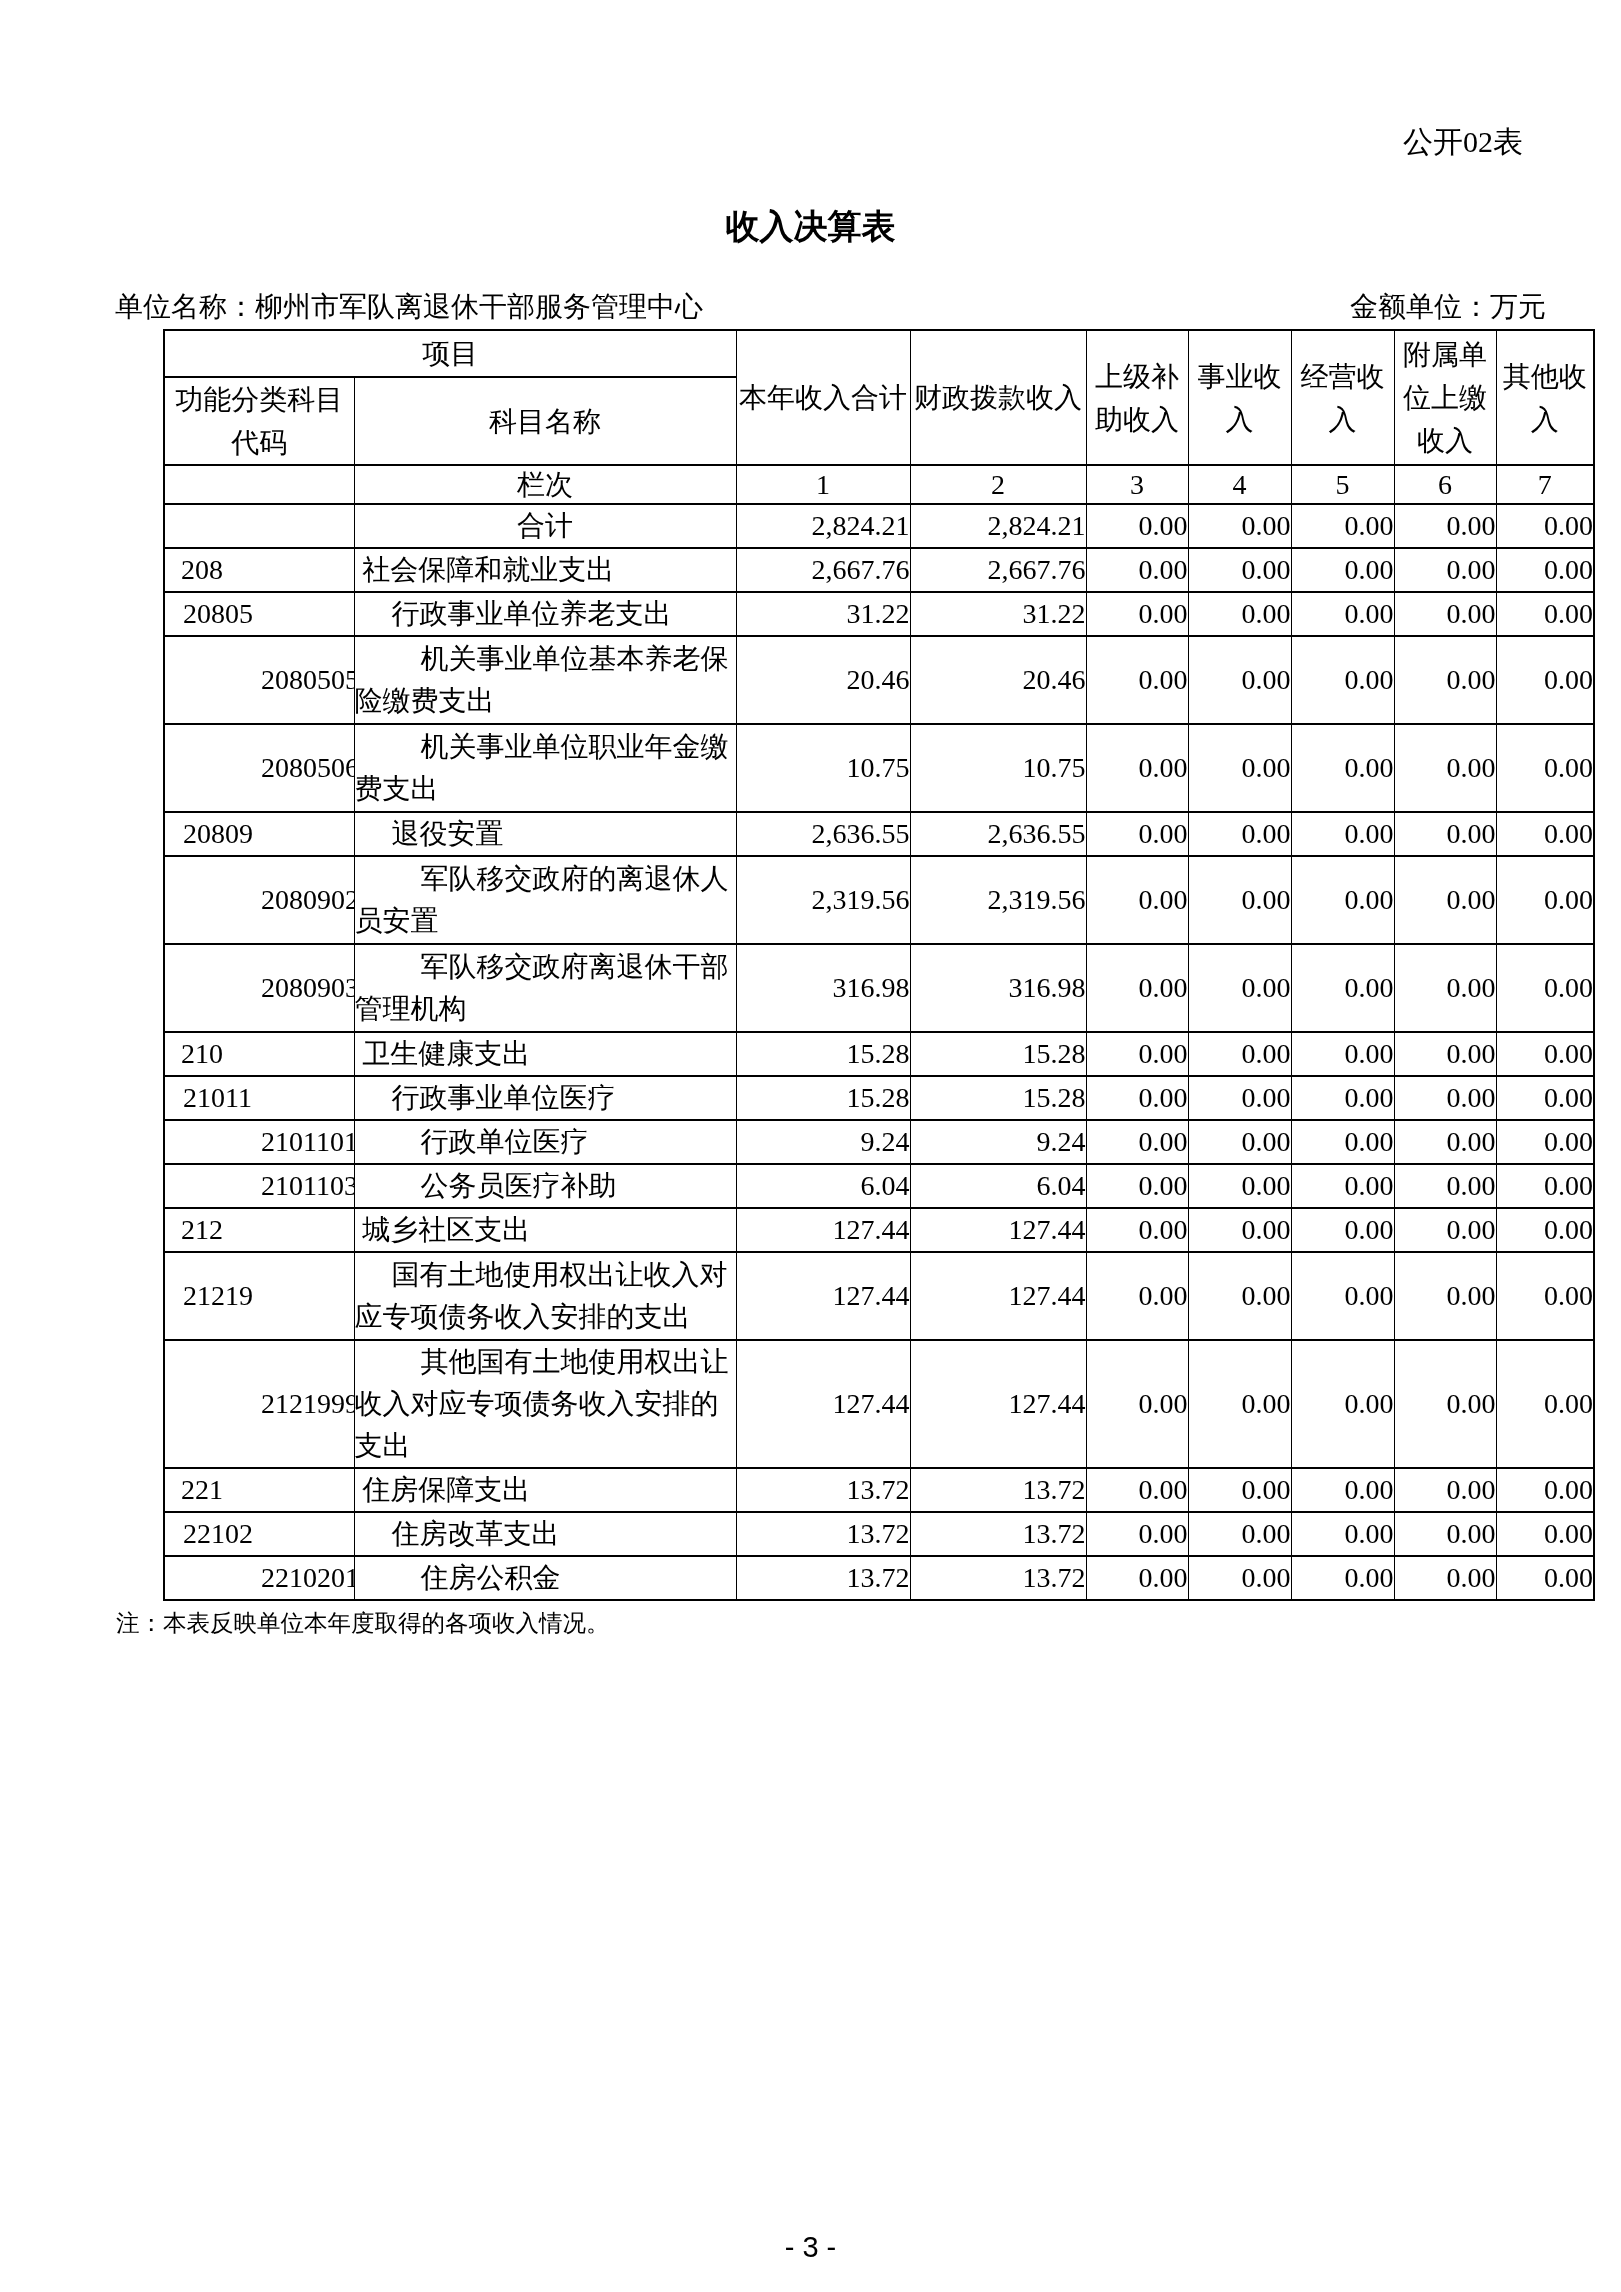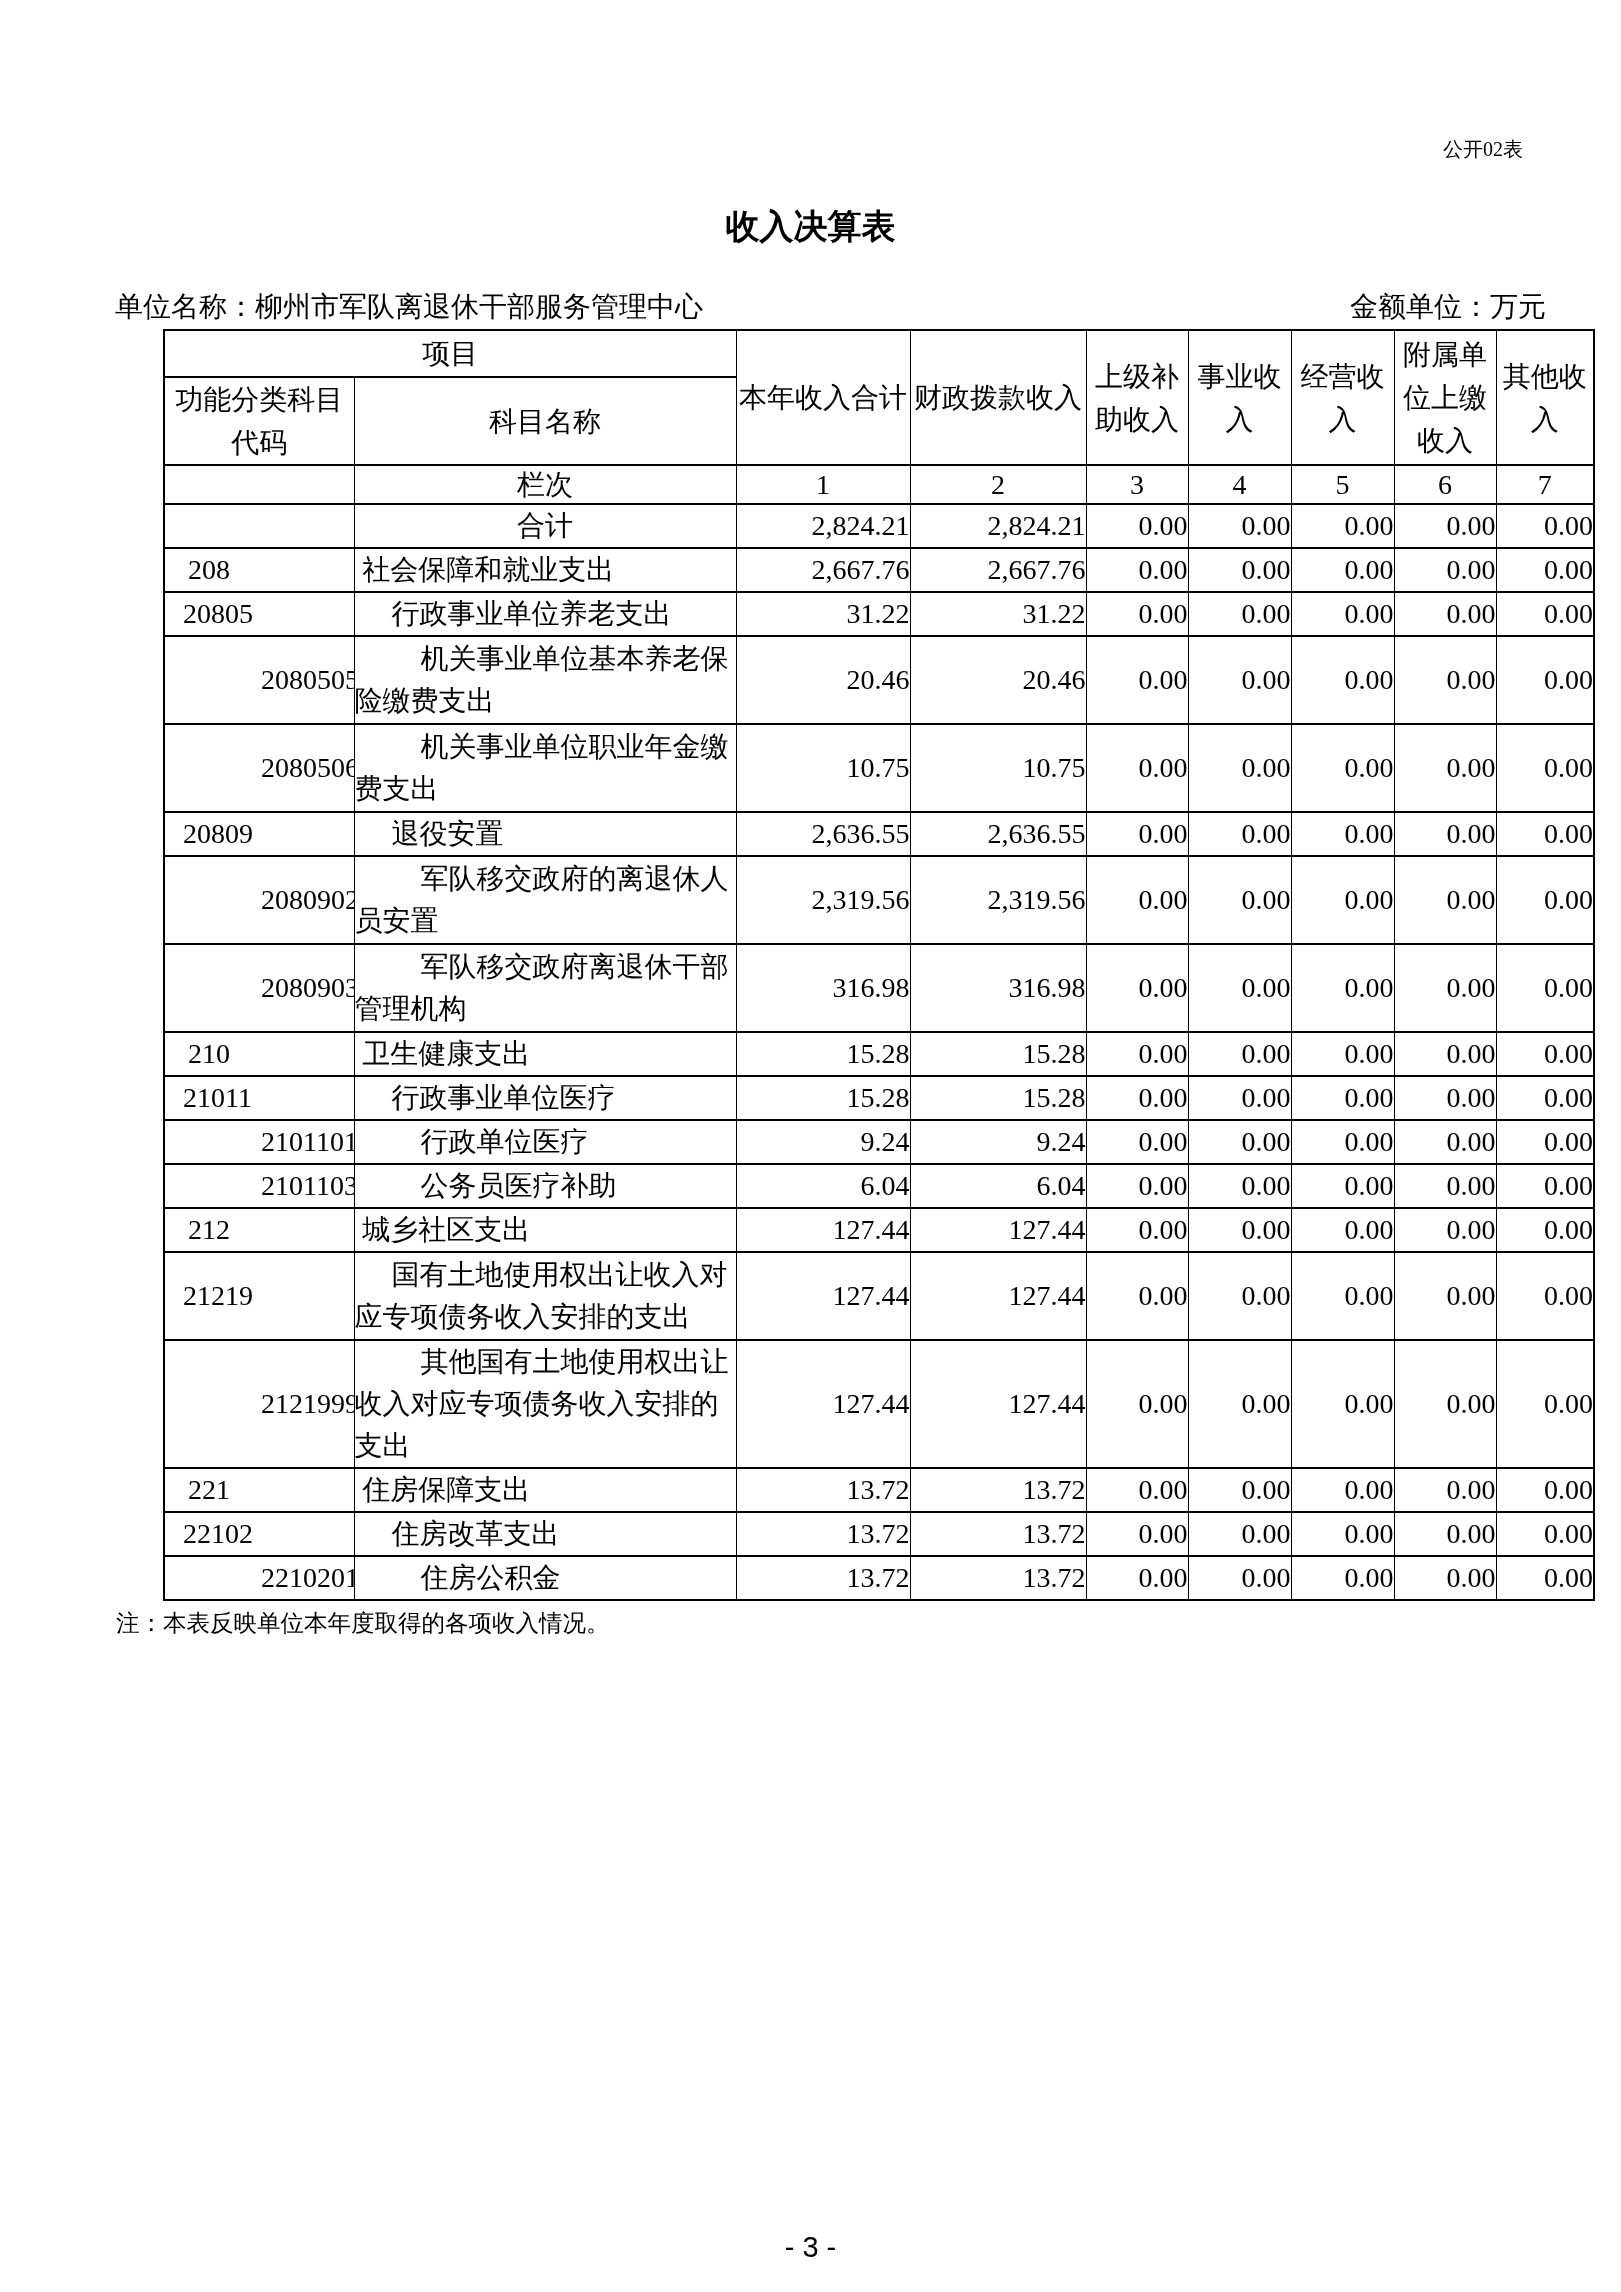--- a/index.html
+++ b/index.html
@@ -5,22 +5,22 @@
   html,body{margin:0;padding:0;background:#888;}
   .page{
     position:relative;
     width:1621px;height:2293px;
     margin:0 auto;
     background:#ffffff;
     color:#000;
     font-family:"Liberation Serif","DejaVu Serif",serif;
   }
   .corner{
-    position:absolute;top:133px;right:98px;
-    font-size:20px;line-height:33px;
+    position:absolute;top:125px;right:98px;
+    font-size:30px;line-height:33px;
   }
   .doc-title{
     position:absolute;top:206px;left:0;width:100%;
     text-align:center;font-size:34px;font-weight:bold;
     margin:0;line-height:41px;
   }
   .meta-row{
     position:absolute;top:289px;left:115px;width:1431px;
     display:flex;justify-content:space-between;
     font-size:28px;line-height:35px;
@@ -47,21 +47,21 @@
   tr.hr1{height:47px;}
   tr.hr2{height:88px;}
   tr.hr3{height:39px;}
   thead th{text-align:center;line-height:43px;padding:0 2.9px;}
   thead td{text-align:center;line-height:37px;}
   
   tr.lines1{height:44px;}
   tr.lines2{height:88px;}
   tr.lines3{height:128px;}
   td.code-cell{text-align:left;line-height:42px;}
-  tr.lv1 td.code-cell{padding-left:23px;}
+  tr.lv1 td.code-cell{padding-left:16px;}
   tr.lv2 td.code-cell{padding-left:18px;}
   tr.lv3 td.code-cell{padding-left:96px;}
   td.name-cell{
     text-align:left;padding:0 3.9px;line-height:42px;
   }
   tr.lv0 td.name-cell{text-align:center;}
   tr.lv1 td.name-cell{text-indent:7.8px;}
   tr.lv2 td.name-cell{text-indent:37px;}
   tr.lv3 td.name-cell{text-indent:66px;}
   td.num-cell{text-align:right;padding:0 4.9px;line-height:42px;}

